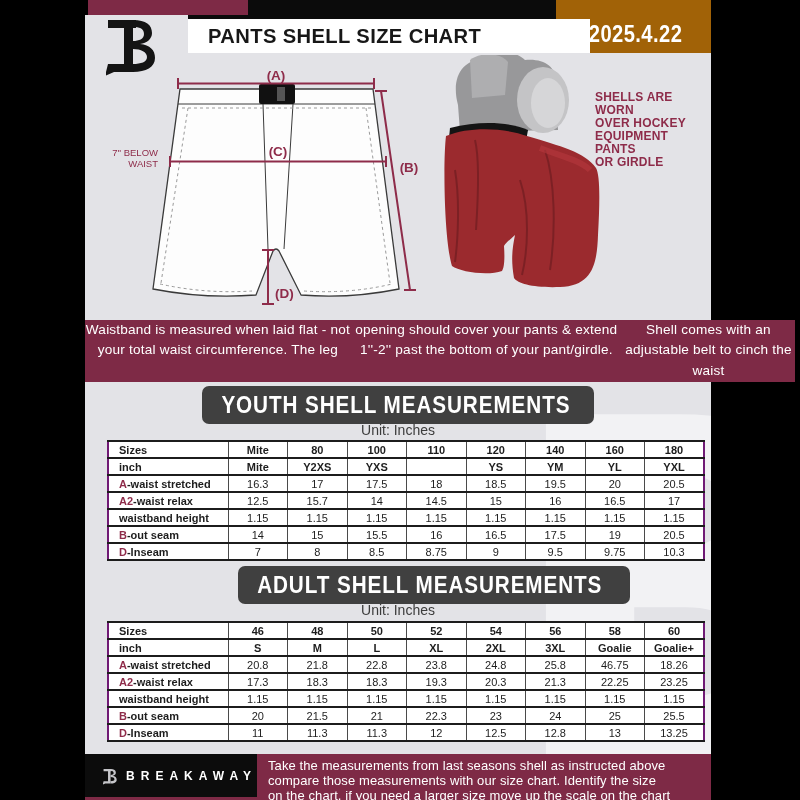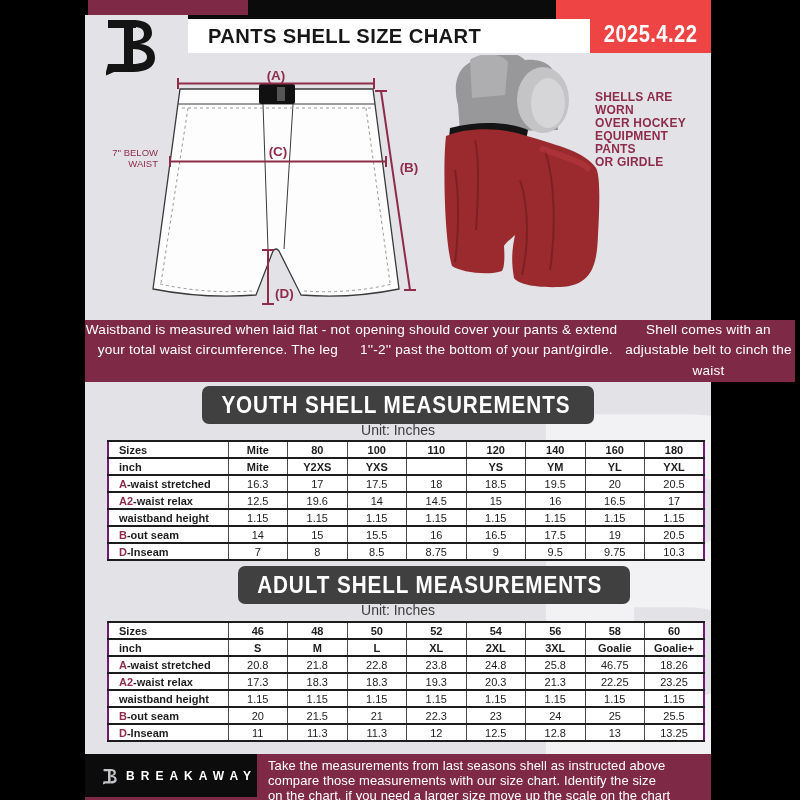--- a/index.html
+++ b/index.html
@@ -6,22 +6,22 @@
   .canvas{position:relative;width:800px;height:800px;background:#000;overflow:hidden;
           font-family:"Liberation Sans",sans-serif;}
   
   .page-gray{position:absolute;left:85px;top:15px;width:626px;height:739px;
              background:#e3e3e7;overflow:hidden;}
   .watermark{position:absolute;right:-150px;top:345px;font-size:470px;line-height:470px;
              font-weight:bold;color:rgba(255,255,255,0.55);font-family:"DejaVu Sans",sans-serif;}
   
   .header-band{position:absolute;left:188px;top:0;width:523px;height:19px;background:#0b0b0b;}
   .maroon-tab{position:absolute;left:88px;top:0;width:160px;height:15px;background:#7e2a46;}
-  .date-box{position:absolute;left:556px;top:0;width:155px;height:53px;background:#ef4444;
-            display:flex;align-items:flex-end;justify-content:flex-end;padding:0 14px 5px 0;box-sizing:border-box;}
+  .date-box{position:absolute;left:556px;top:0;width:155px;height:53px;background:#a16207;
+            display:flex;align-items:flex-end;justify-content:center;padding:0 14px 5px 0;box-sizing:border-box;}
   .date-box span{display:inline-block;color:#fff;font-weight:700;font-size:24px;
                  transform:scaleX(0.84);transform-origin:right;letter-spacing:0.5px;}
   .title-bar{position:absolute;left:188px;top:19px;width:402px;height:34px;background:#fff;
              display:flex;align-items:center;padding-left:20px;box-sizing:border-box;}
   .title-bar span{display:inline-block;font-size:21px;font-weight:700;color:#171717;
                   letter-spacing:0.4px;transform:scaleX(0.96);transform-origin:left;}
   .logo-b{position:absolute;left:106px;top:14px;}
   
   .waist-note{position:absolute;left:96px;top:147px;width:62px;text-align:right;
               color:#8e2c4a;font-size:9.5px;font-weight:400;line-height:11px;}
@@ -191,21 +191,21 @@
           <td class="val">17.5</td>
           <td class="val">18</td>
           <td class="val">18.5</td>
           <td class="val">19.5</td>
           <td class="val">20</td>
           <td class="val">20.5</td>
         </tr>
         <tr>
           <td class="lbl"><span class="accent">A2</span>-waist relax</td>
           <td class="val">12.5</td>
-          <td class="val">19.6</td>
+          <td class="val">15.7</td>
           <td class="val">14</td>
           <td class="val">14.5</td>
           <td class="val">15</td>
           <td class="val">16</td>
           <td class="val">16.5</td>
           <td class="val">17</td>
         </tr>
         <tr>
           <td class="lbl">waistband height</td>
           <td class="val">1.15</td>

